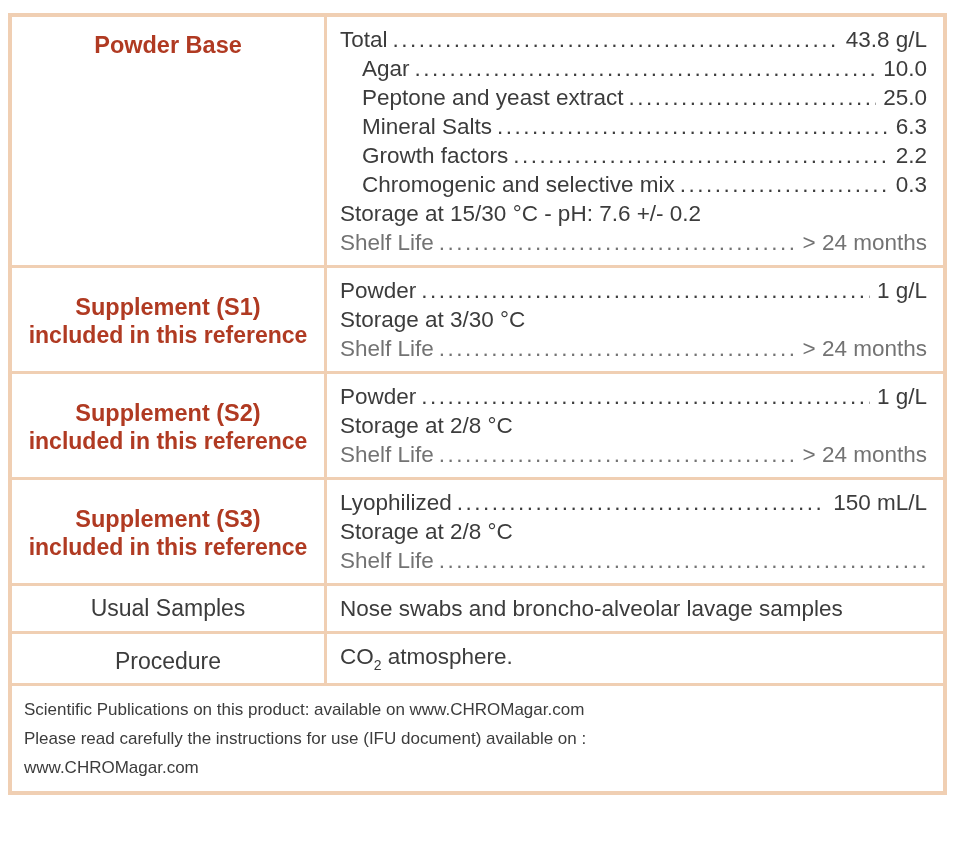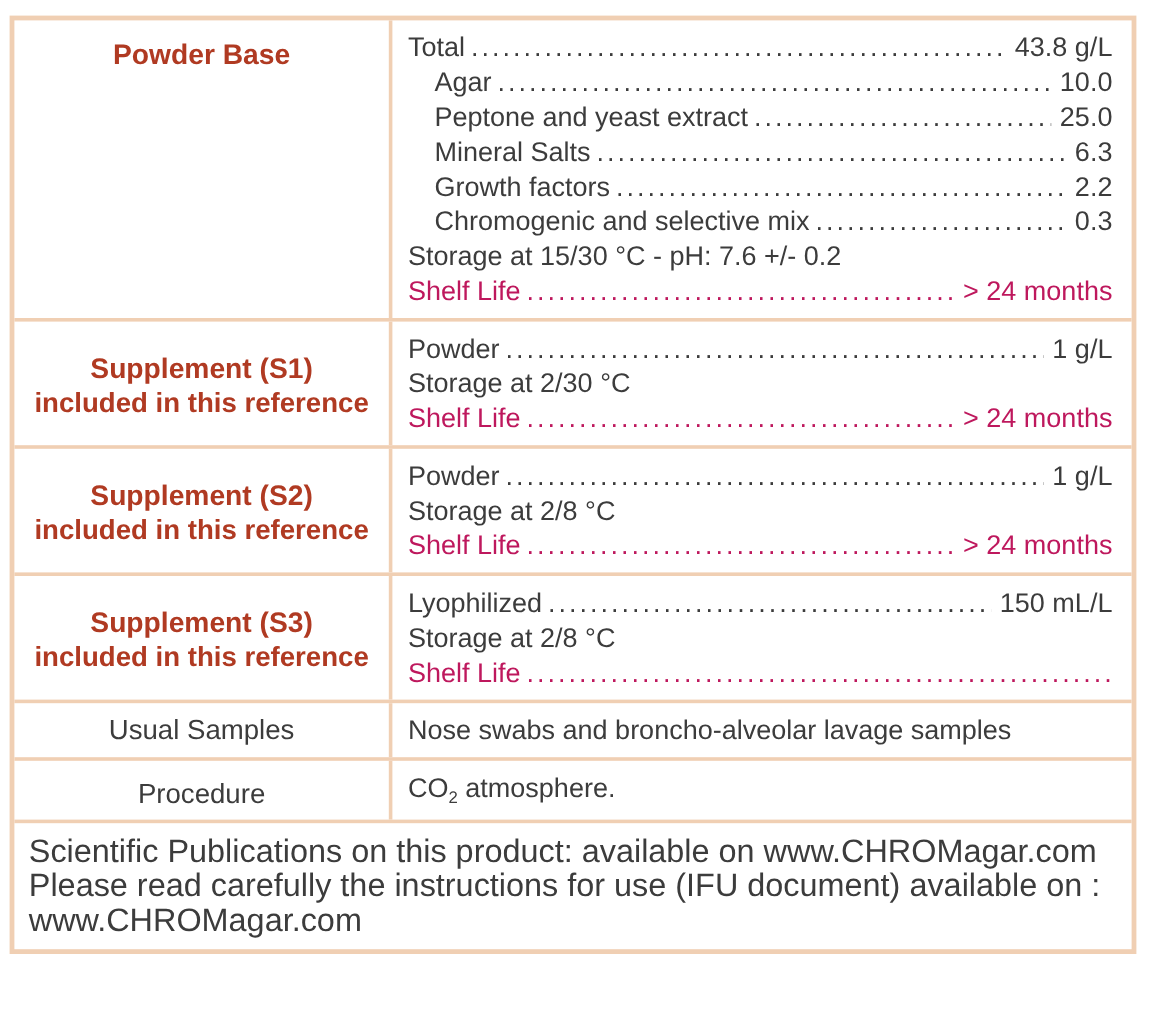--- a/index.html
+++ b/index.html
@@ -63,26 +63,26 @@
     white-space: nowrap;
     margin-left: 5px;
     min-width: 0;
   }
   .dotline .dots::after {
     content: "..................................................................................................................................................";
     letter-spacing: 2.5px;
   }
   .dotline .val { white-space: nowrap; flex: 0 0 auto; padding-left: 7px; }
   .indent { padding-left: 22px; }
-  .redline { color: #be185d; }
+  .redline { color: #737373; }
   sub.small { font-size: 0.62em; line-height: 0; }
   .footer-row {
     border-top: 3px solid #f0cfb3;
     padding: 9px 16px 9px 12px;
-    font-size: 27px;
+    font-size: 17px;
     line-height: 29px;
   }
 </style>
 </head>
 <body>
 
 <div class="tbl">
 
   <div class="trow top-align">
     <div class="cell-left">
@@ -132,21 +132,21 @@
     <div class="cell-left">
       <div class="row-head">Supplement (S1)</div>
       <div class="row-sub">included in this reference</div>
     </div>
     <div class="cell-right">
       <div class="dotline">
         <span class="lbl">Powder</span>
         <span class="dots"></span>
         <span class="val">1 g/L</span>
       </div>
-      <div>Storage at 2/30 °C</div>
+      <div>Storage at 3/30 °C</div>
       <div class="dotline redline">
         <span class="lbl">Shelf Life</span>
         <span class="dots"></span>
         <span class="val">&gt; 24 months</span>
       </div>
     </div>
   </div>
 
   <div class="trow">
     <div class="cell-left">

